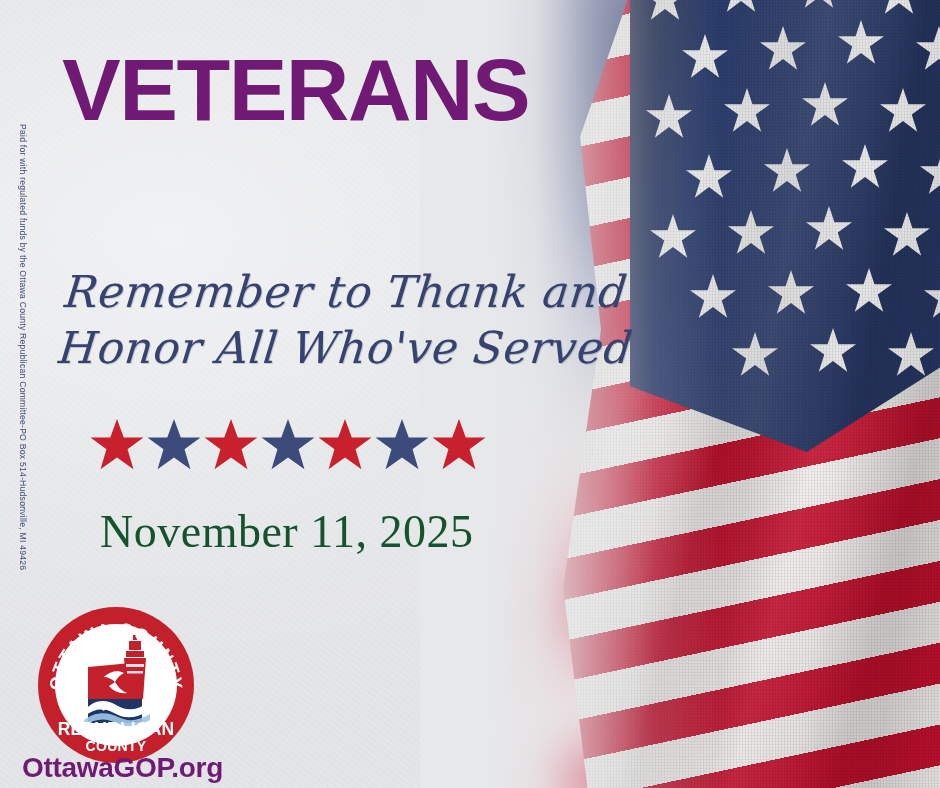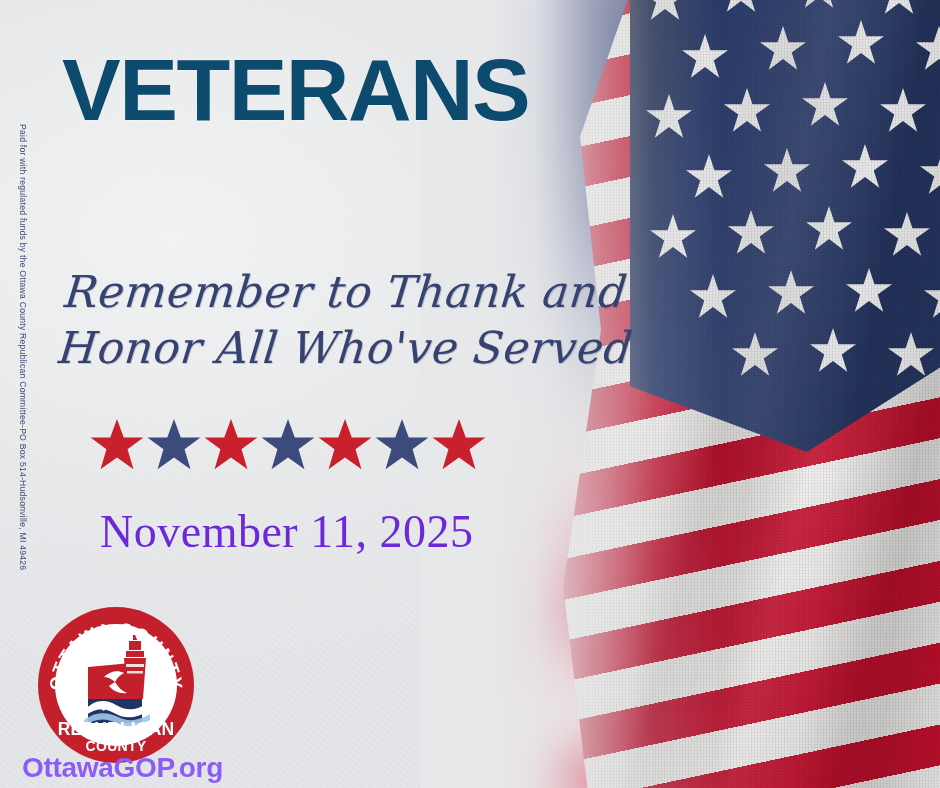--- a/index.html
+++ b/index.html
@@ -164,21 +164,21 @@
     color: #3d4a78;
     font-family: "Liberation Sans", sans-serif;
     white-space: nowrap;
   }
 
   
   .headline {
     position: absolute;
     left: 62px;
     top: 48px;
-    color: #0c4a6e;
+    color: #701a75;
     font-family: "Liberation Sans", sans-serif;
     font-weight: bold;
     font-size: 88px;
     line-height: .95;
     letter-spacing: -1.5px;
     text-shadow: 0 1px 0 rgba(255,255,255,.35);
   }
   .headline .l2 { display: block; }
 
   
@@ -212,21 +212,21 @@
                        80.5% 95%, 50% 73%, 19.5% 95%, 30.5% 58%, 1% 36%, 37.5% 36%);
   }
   .star.red  { background: #c8202c; }
   .star.blue { background: #3c4a7c; }
 
   
   .date {
     position: absolute;
     left: 100px;
     top: 505px;
-    color: #6d28d9;
+    color: #14532d;
     font-family: "Liberation Serif", serif;
     font-size: 46px;
     letter-spacing: .5px;
   }
 
   
   .logo {
     position: absolute;
     left: 38px;
     top: 607px;
@@ -259,21 +259,21 @@
     pointer-events: none;
   }
   .logo-bottom .b1 { display: block; font-size: 17.5px; letter-spacing: .2px; }
   .logo-bottom .b2 { display: block; font-size: 14px; letter-spacing: .3px; }
 
   
   .website {
     position: absolute;
     left: 22px;
     top: 752px;
-    color: #8b5cf6;
+    color: #701a75;
     font-family: "Liberation Sans", sans-serif;
     font-weight: bold;
     font-size: 28px;
     letter-spacing: -.3px;
   }
 </style>
 </head>
 <body>
 
 <div id="poster">

